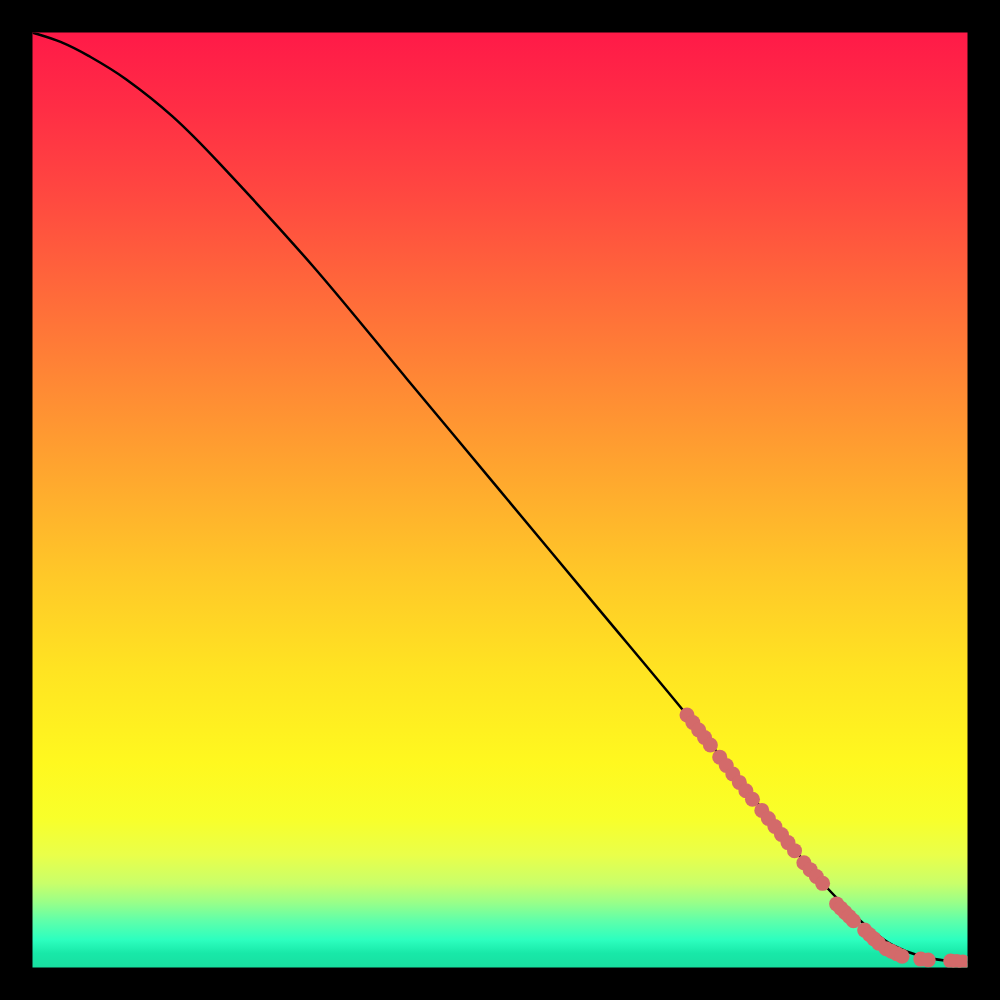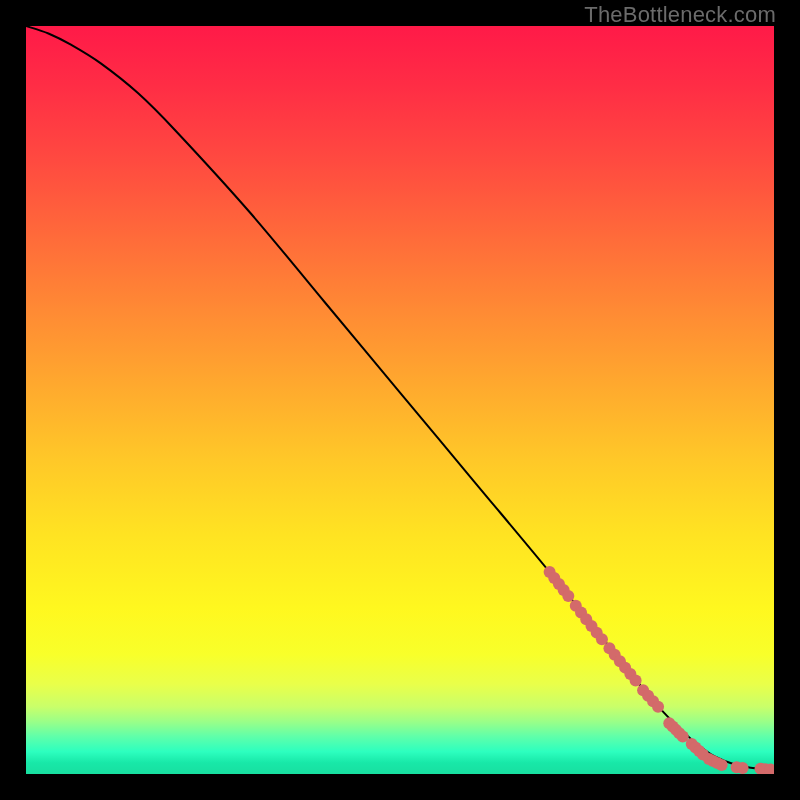--- a/index.html
+++ b/index.html
@@ -60,21 +60,20 @@
     top: 0;
     width: 748px;
     height: 748px;
     pointer-events: none;
   }
 </style>
 </head>
 <body>
 
 <div class="frame">
-  <div class="watermark">TheBottleneck.com</div>
 
   <div class="plot">
     <svg class="curve" viewBox="0 0 748 748" preserveAspectRatio="none">
       <path id="curve-path" fill="none" stroke-width="2" d="M 0.00 0.00 C 3.74 1.25, 14.96 4.36, 22.44 7.48 C 29.92 10.60, 36.15 13.71, 44.88 18.70 C 53.61 23.69, 63.58 29.30, 74.80 37.40 C 86.02 45.50, 99.73 56.10, 112.20 67.32 C 124.67 78.54, 130.90 84.77, 149.60 104.72 C 168.30 124.67, 199.47 158.33, 224.40 187.00 C 249.33 215.67, 274.27 246.84, 299.20 276.76 C 324.13 306.68, 349.07 336.60, 374.00 366.52 C 398.93 396.44, 423.87 426.36, 448.80 456.28 C 473.73 486.20, 501.16 518.61, 523.60 546.04 C 546.04 573.47, 568.48 602.14, 583.44 620.84 C 598.40 639.54, 604.63 647.64, 613.36 658.24 C 622.09 668.84, 628.32 676.32, 635.80 684.42 C 643.28 692.52, 652.01 701.00, 658.24 706.86 C 664.47 712.72, 668.21 715.71, 673.20 719.58 C 678.19 723.44, 681.93 726.81, 688.16 730.05 C 694.39 733.29, 703.12 736.90, 710.60 739.02 C 718.08 741.14, 726.81 742.02, 733.04 742.76 C 739.27 743.51, 745.51 743.39, 748.00 743.51" stroke="#000000"></path>
       <g id="dots">
           <circle cx="523.60" cy="546.04" r="6" fill="#d36a6a"></circle>
           <circle cx="528.27" cy="552.02" r="6" fill="#d36a6a"></circle>
           <circle cx="532.95" cy="558.01" r="6" fill="#d36a6a"></circle>
           <circle cx="537.63" cy="563.99" r="6" fill="#d36a6a"></circle>
           <circle cx="542.30" cy="569.98" r="6" fill="#d36a6a"></circle>

